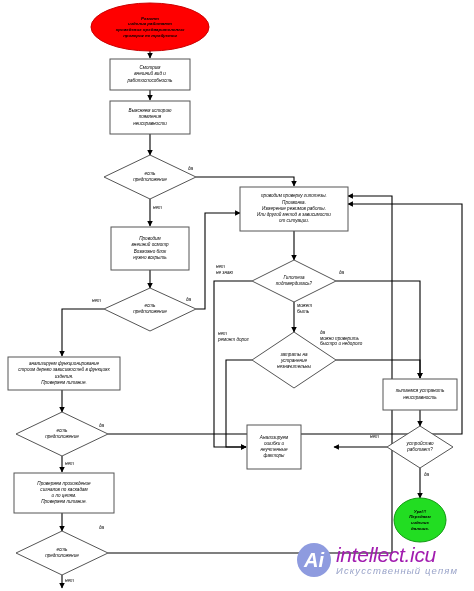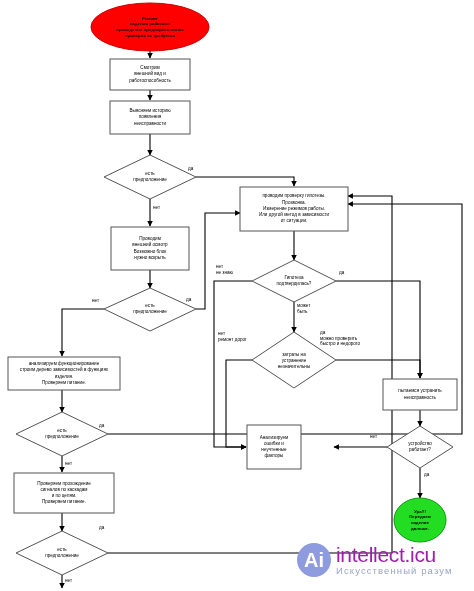--- a/index.html
+++ b/index.html
@@ -9,20 +9,21 @@
   }
   body {
     font-family: "Liberation Sans", sans-serif;
   }
   #canvas {
     position: relative;
     width: 474px;
     height: 591px;
     background: #ffffff;
     overflow: hidden;
+    font-style: italic;
   }
   svg.layer {
     position: absolute;
     left: 0;
     top: 0;
     width: 474px;
     height: 591px;
   }
   .node-text {
     position: absolute;
@@ -259,17 +260,17 @@
   <div class="edge-label" style="left:370px; top:434px;">нет</div>
   <div class="edge-label" style="left:424px; top:472px;">да</div>
 
   <div class="edge-label" style="left:99px; top:525px;">да</div>
   <div class="edge-label" style="left:65px; top:578px;">нет</div>
 
   <div class="wm">
     <div class="wm-badge">Ai</div>
     <div>
       <div class="wm-main">intellect.icu</div>
-      <div class="wm-sub">Искусственный разум</div>
+      <div class="wm-sub">Искусственный цепям</div>
     </div>
   </div>
 
 </div>
 
 </body></html>

